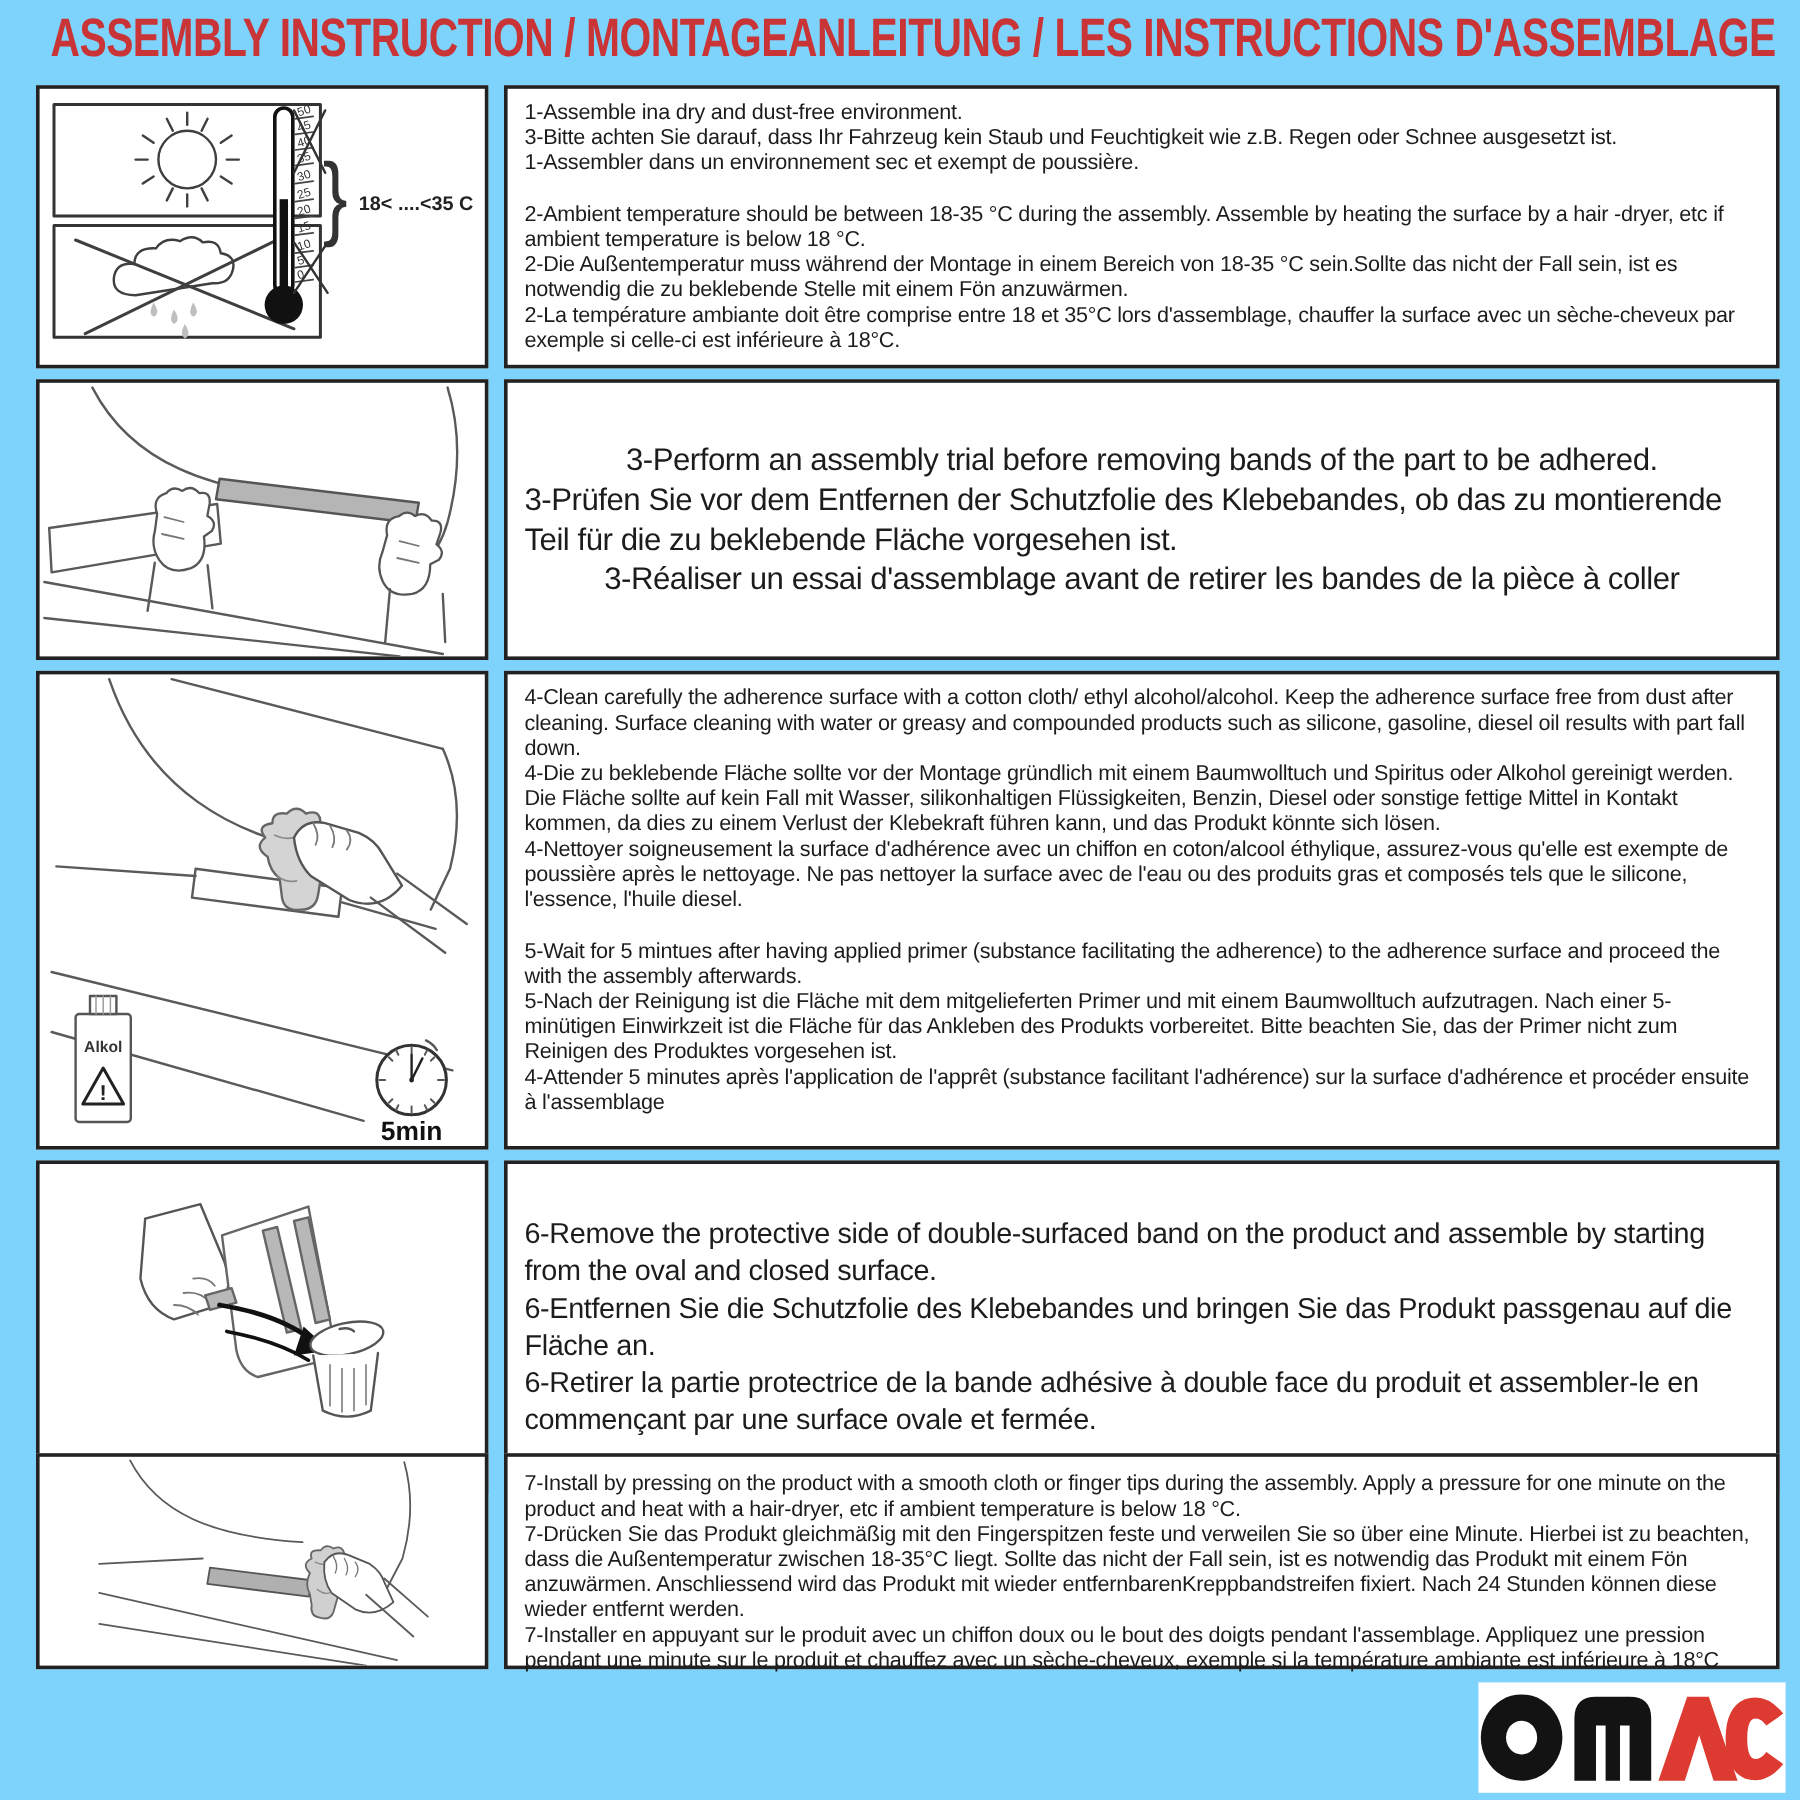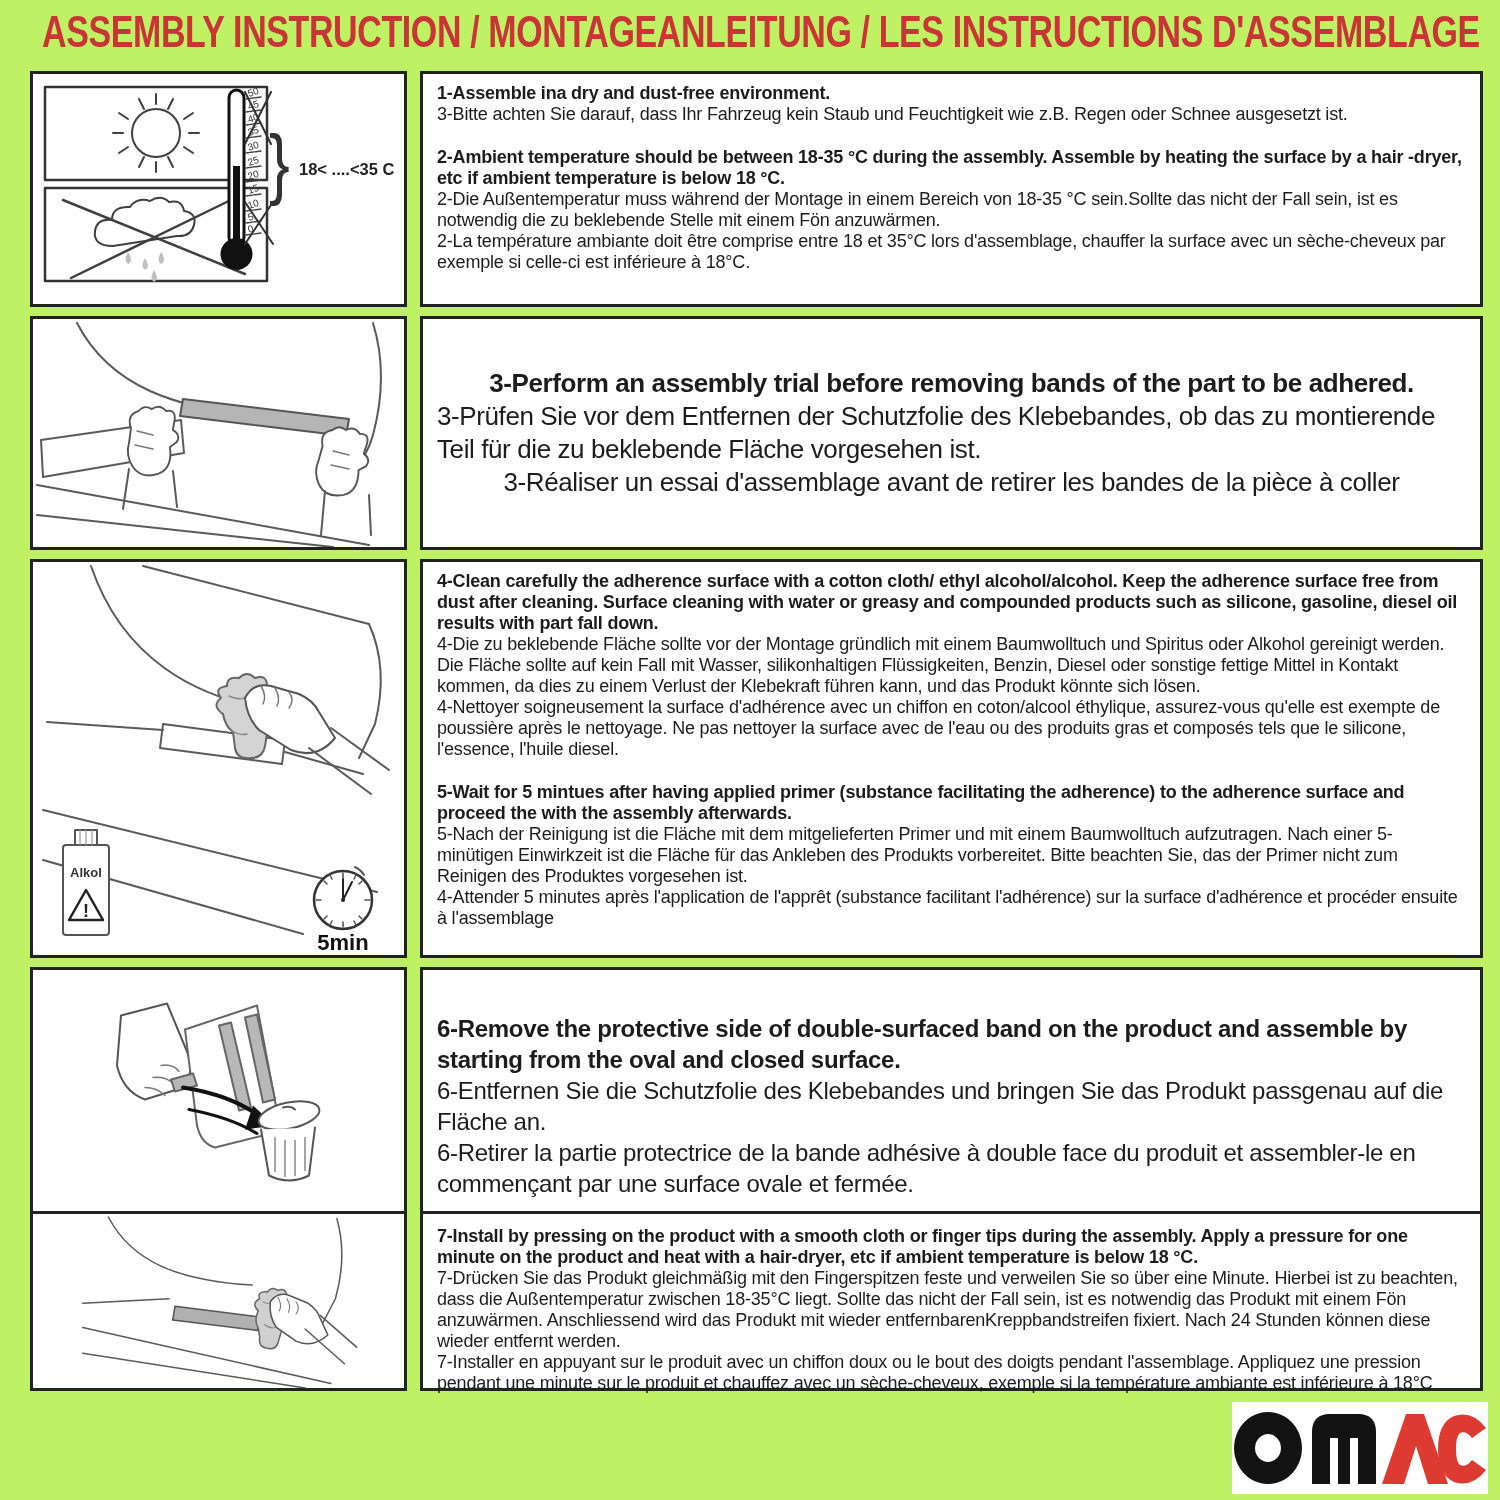--- a/index.html
+++ b/index.html
@@ -1,31 +1,31 @@
 <!DOCTYPE html>
 <html><head>
 <meta charset="utf-8">
 <style>
   html,body{margin:0;padding:0;background:#ffffff;}
-  .page{position:relative;width:1500px;height:1500px;background:#bef264;overflow:hidden;
+  .page{position:relative;width:1500px;height:1500px;background:#7dd3fc;overflow:hidden;
         font-family:"Liberation Sans",sans-serif;color:#1c1c1c;}
   .title{position:absolute;left:42px;top:6px;margin:0;white-space:nowrap;}
   .title-inner{display:inline-block;transform:scaleX(0.755);transform-origin:0 50%;
         font-size:45px;font-weight:700;letter-spacing:-0.5px;color:#c93437;white-space:nowrap;}
   .row{position:absolute;left:0;width:1500px;}
   .illus{position:absolute;left:30px;top:0;bottom:0;width:377px;border:3px solid #222;
         background:#fff;box-sizing:border-box;}
   .illus svg{display:block;width:100%;height:100%;}
   .txtbox{position:absolute;left:420px;top:0;bottom:0;width:1063px;border:3px solid #222;
         background:#fff;box-sizing:border-box;padding:9px 14px;}
   .txtbox p{margin:0;}
   .sm{font-size:18px;line-height:21px;letter-spacing:-0.2px;}
   .md{font-size:24px;line-height:31px;letter-spacing:-0.3px;display:flex;flex-direction:column;justify-content:center;}
   .lg{font-size:26px;line-height:33px;letter-spacing:-0.4px;display:flex;flex-direction:column;justify-content:center;align-items:center;}
-  .b{font-weight:700;}
+  .b{font-weight:400;}
   .gap{margin-top:22px !important;}
   .logo{position:absolute;left:1232px;top:1402px;width:256px;height:92px;background:#fff;z-index:5;}
   .logo svg{display:block;width:100%;height:100%;}
   .sr{position:absolute;width:1px;height:1px;overflow:hidden;clip-path:inset(50%);}
   text{font-family:"Liberation Sans",sans-serif;}
 </style>
 </head>
 <body>
 
 <div class="page">
@@ -100,20 +100,21 @@
             </g>
             <text transform="translate(236,116) scale(1,1.25)" font-size="62" fill="#333" stroke="none">}</text>
             <text x="266" y="101" font-size="16.5" font-weight="600" fill="#222" stroke="none">18&lt; ....&lt;35 C</text>
           </g>
         </g>
       </svg>
     </div>
     <div class="txtbox sm">
       <p class="b">1-Assemble ina dry and dust-free environment.</p>
       <p>3-Bitte achten Sie darauf, dass Ihr Fahrzeug kein Staub und Feuchtigkeit wie z.B. Regen oder Schnee ausgesetzt ist.</p>
+      <p>1-Assembler dans un environnement sec et exempt de poussière.</p>
       <p class="b gap">2-Ambient temperature should be between 18-35 °C  during the assembly. Assemble by heating the surface by a hair -dryer, etc if ambient temperature is below 18 °C.</p>
       <p>2-Die Außentemperatur muss während der Montage in einem Bereich von 18-35 °C  sein.Sollte das nicht der Fall sein, ist es notwendig die zu beklebende Stelle mit einem Fön anzuwärmen.</p>
       <p>2-La température ambiante doit être comprise entre 18 et 35°C lors d'assemblage, chauffer la surface avec un sèche-cheveux par exemple si celle-ci est inférieure à 18°C.</p>
     </div>
   </section>
 
   <section class="row" style="top:316px;height:234px;">
     <div class="illus">
       <svg viewBox="0 0 371 228">
         <defs>

